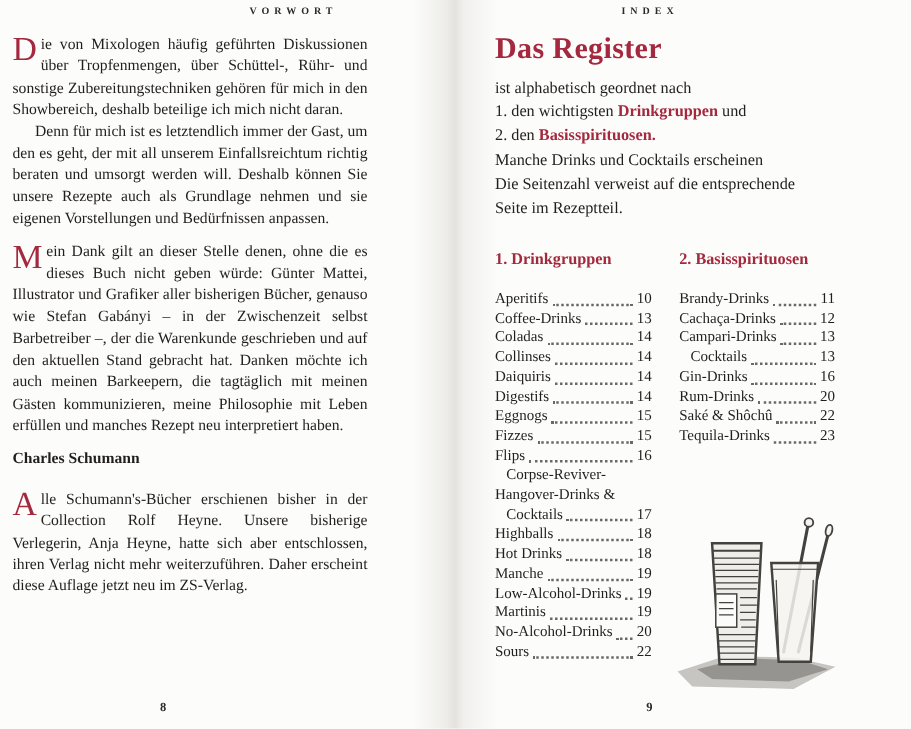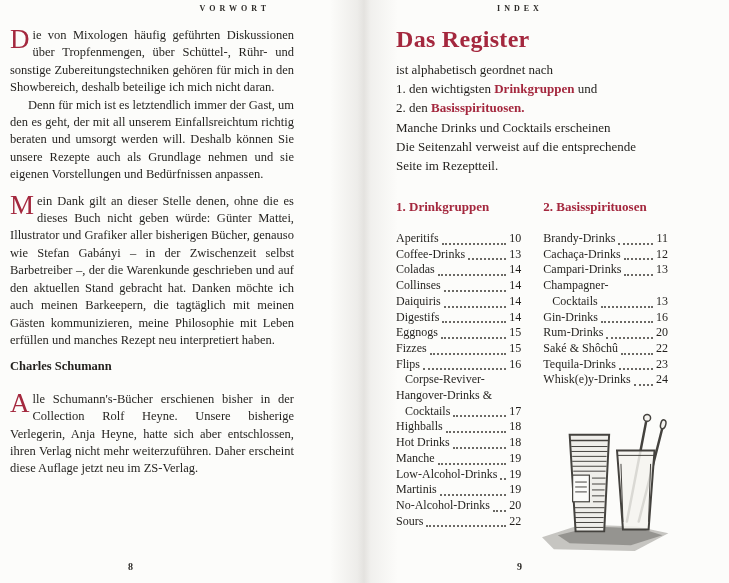--- a/index.html
+++ b/index.html
@@ -208,23 +208,20 @@
       <div class="idx-row">
           <span class="lbl">Cachaça-Drinks</span>
           <span class="dots"></span>
           <span class="pg">12</span>
         </div>
       <div class="idx-row">
           <span class="lbl">Campari-Drinks</span>
           <span class="dots"></span>
           <span class="pg">13</span>
         </div>
-      <div class="idx-row nodots">
-          <span class="lbl">Champagner-</span>
-        </div>
       <div class="idx-row ind">
           <span class="lbl">Cocktails</span>
           <span class="dots"></span>
           <span class="pg">13</span>
         </div>
       <div class="idx-row">
           <span class="lbl">Gin-Drinks</span>
           <span class="dots"></span>
           <span class="pg">16</span>
         </div>
@@ -235,25 +232,20 @@
         </div>
       <div class="idx-row">
           <span class="lbl">Saké &amp; Shôchû</span>
           <span class="dots"></span>
           <span class="pg">22</span>
         </div>
       <div class="idx-row">
           <span class="lbl">Tequila-Drinks</span>
           <span class="dots"></span>
           <span class="pg">23</span>
-        </div>
-      <div class="idx-row">
-          <span class="lbl">Whisk(e)y-Drinks</span>
-          <span class="dots"></span>
-          <span class="pg">24</span>
         </div>
     </div>
   </div>
 
   <svg class="illustration" width="158" height="148" viewBox="0 0 160 150" aria-hidden="true">
     <g>
       <polygon points="2,128 42,115 98,117 130,124 96,142 14,140" fill="#8f8d88" opacity="0.5"></polygon>
       <polygon points="18,126 54,117 102,119 124,126 92,136 30,134" fill="#6e6c67" opacity="0.55"></polygon>
     </g>
     <g stroke="#44423e" fill="none" stroke-linecap="round">

